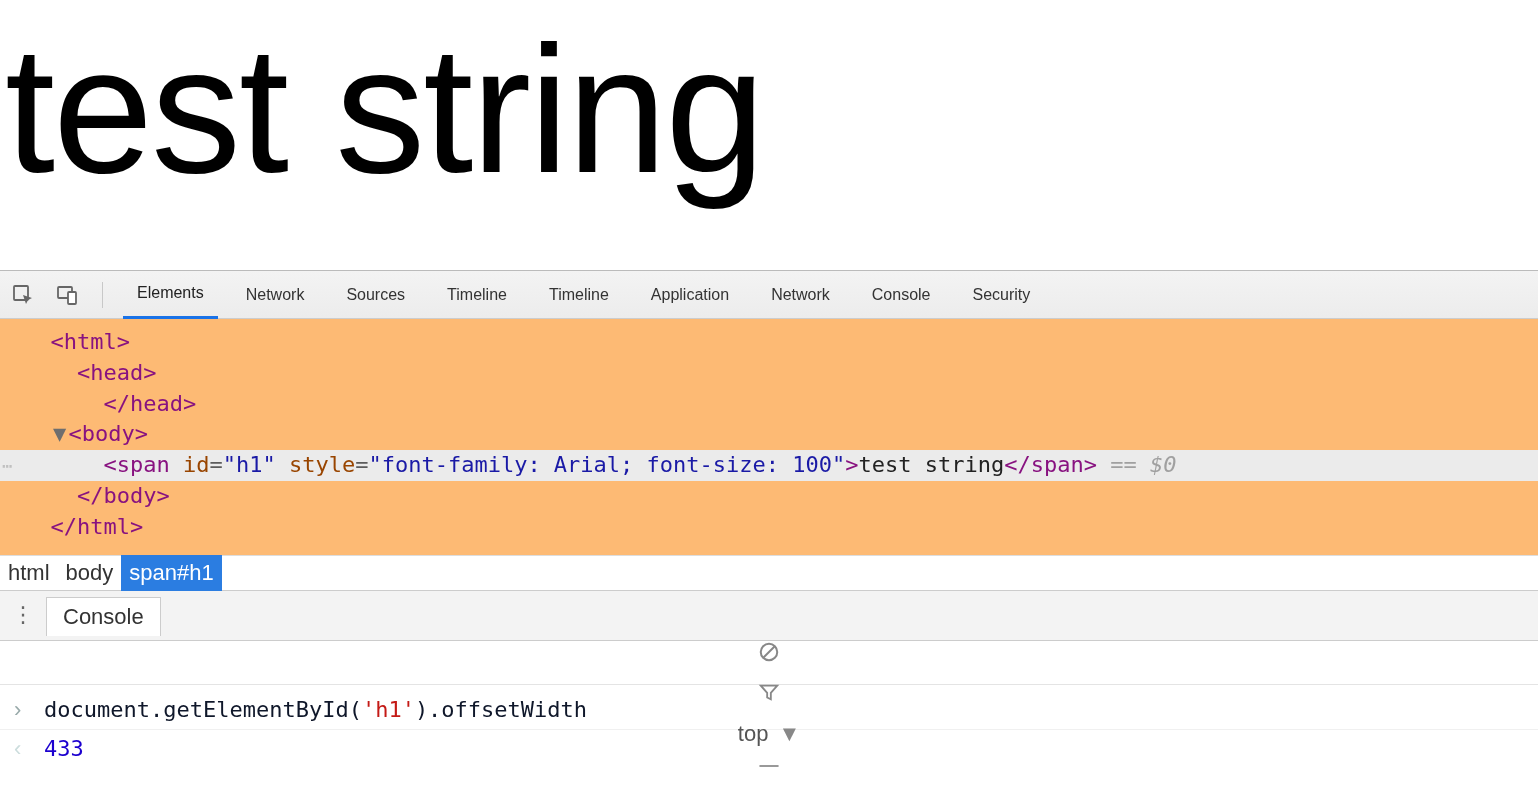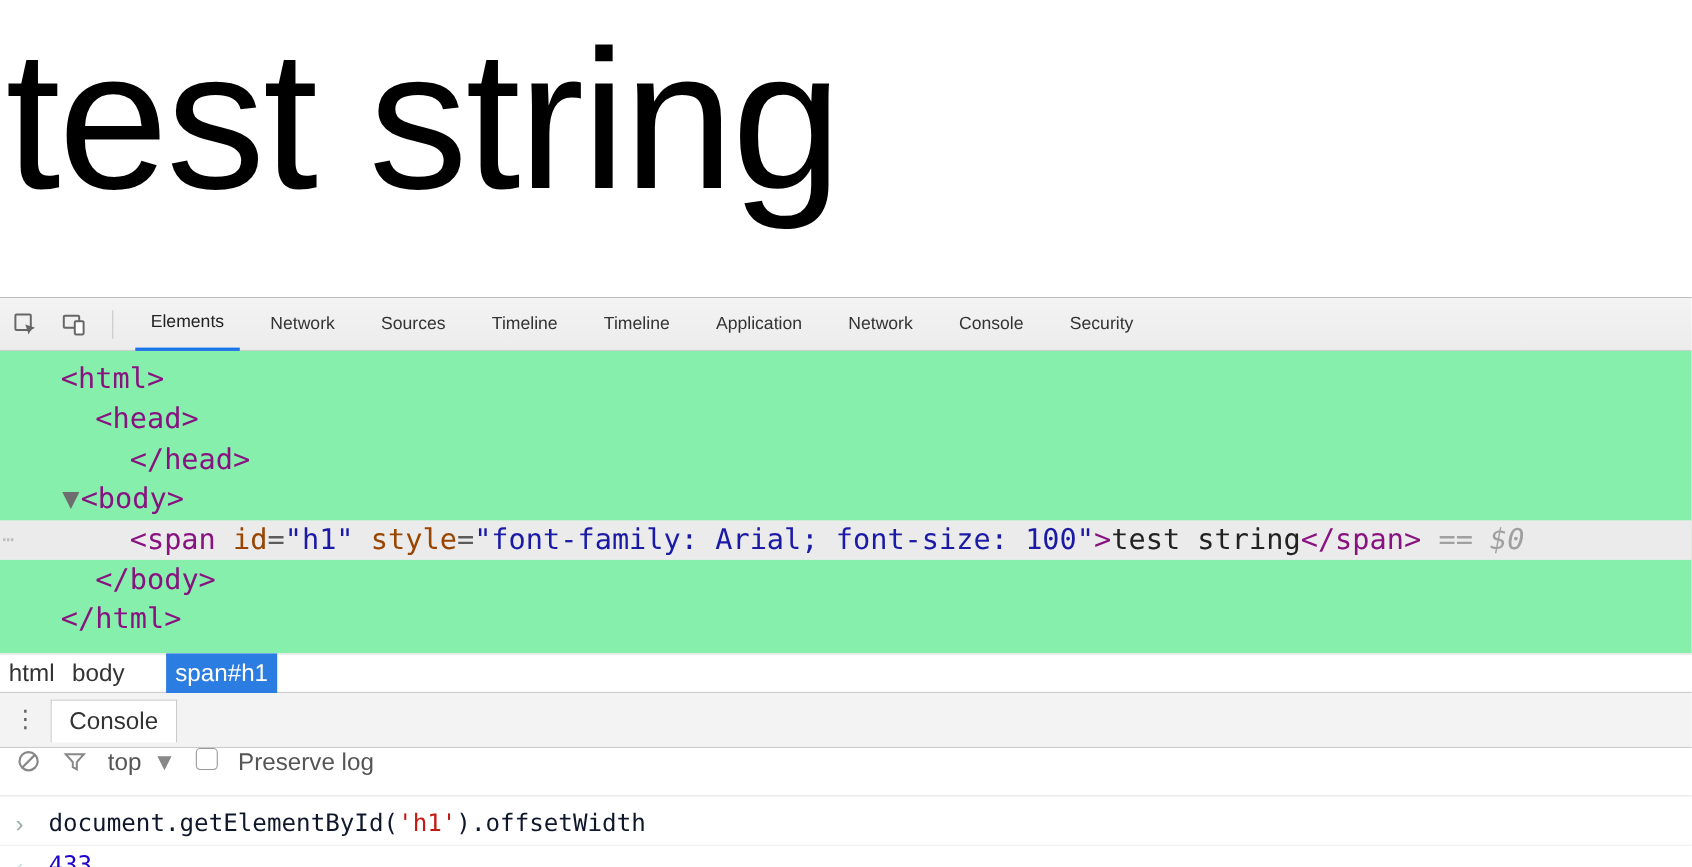--- a/index.html
+++ b/index.html
@@ -59,24 +59,24 @@
     align-items: center;
     cursor: default;
     color: #333;
   }
   .devtools-tabbar .tab.active {
     border-bottom: 3px solid #1a73e8;
     color: #222;
   }
   .dom-tree {
     font-family: Menlo, Consolas, monospace;
-    font-size: 26px;
+    font-size: 22px;
     line-height: 1.4;
     padding: 8px 0 12px 0;
-    background: #86efac;
+    background: #fdba74;
   }
   .dom-line {
     white-space: pre;
     padding: 0 12px 0 24px;
   }
   .dom-line.sel {
     background: #ebebeb;
     position: relative;
   }
   .dom-line.sel::before {
@@ -108,21 +108,20 @@
   .breadcrumbs .crumb {
     padding: 0 8px;
     height: 36px;
     display: flex;
     align-items: center;
     color: #333;
   }
   .breadcrumbs .crumb.active {
     background: #2b7de1;
     color: #fff;
-    margin-left: 30px;
   }
   .drawer-header {
     display: flex;
     align-items: center;
     background: #f3f3f3;
     border-bottom: 1px solid #ccc;
     height: 50px;
     font-size: 22px;
     gap: 10px;
     padding: 0 10px;
@@ -136,27 +135,28 @@
   .drawer-header .drawer-tab {
     background: #fff;
     border: 1px solid #ccc;
     border-bottom: none;
     padding: 6px 16px;
     position: relative;
     top: 1px;
   }
   .console-toolbar {
     display: flex;
-    align-items: flex-start;
+    align-items: center;
     gap: 18px;
     height: 44px;
     border-bottom: 1px solid #e4e4e4;
     font-size: 22px;
     color: #555;
     padding: 0 14px;
+    flex-direction: column;
   }
   .console-toolbar .ico {
     width: 24px;
     height: 24px;
     display: flex;
     align-items: center;
     justify-content: center;
   }
   .console-toolbar .context {
     display: flex;

